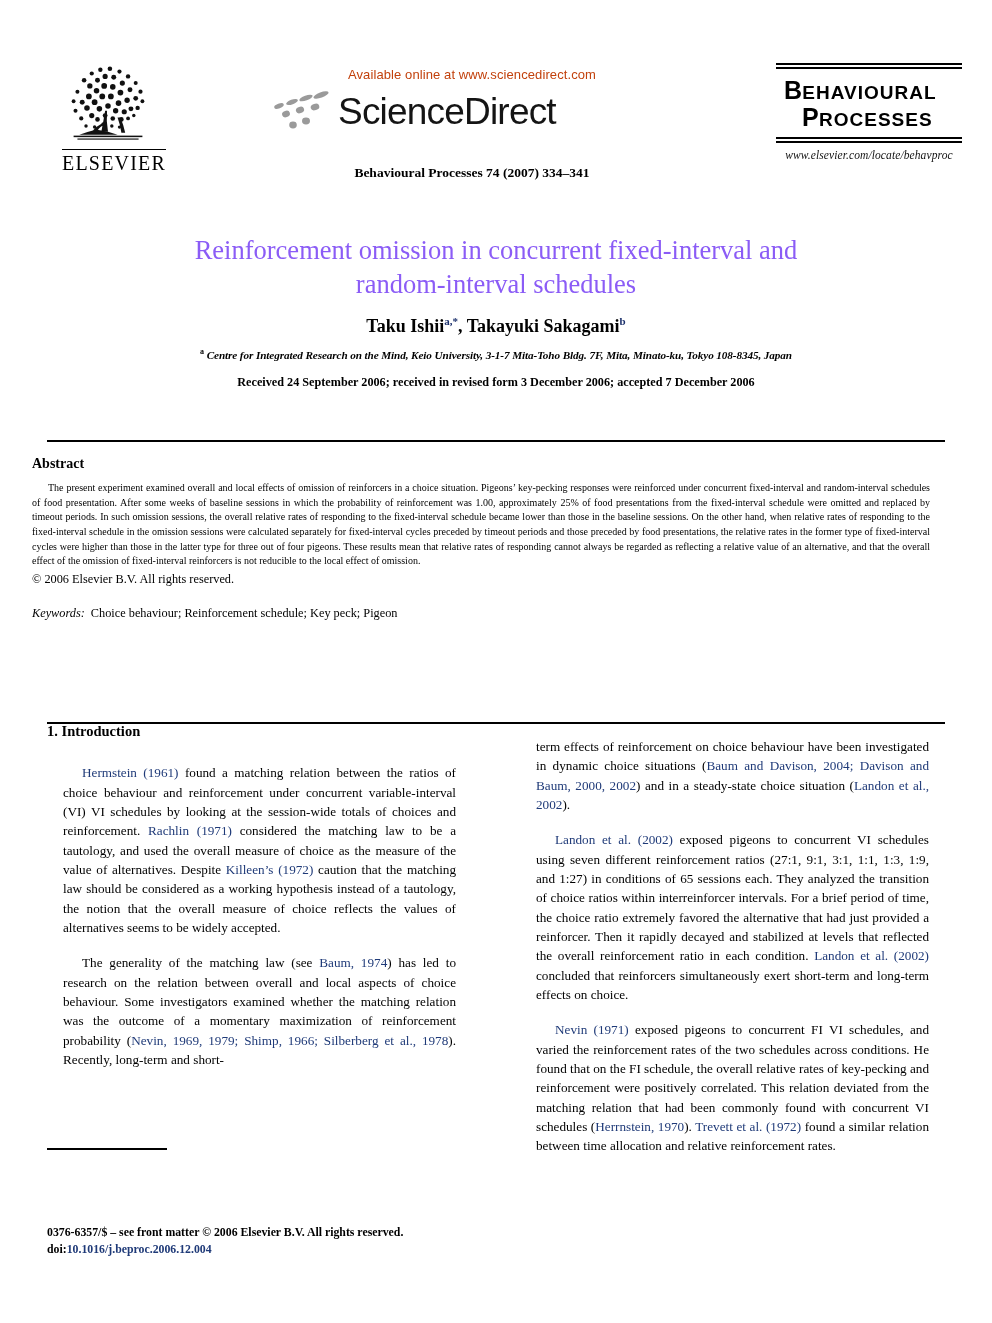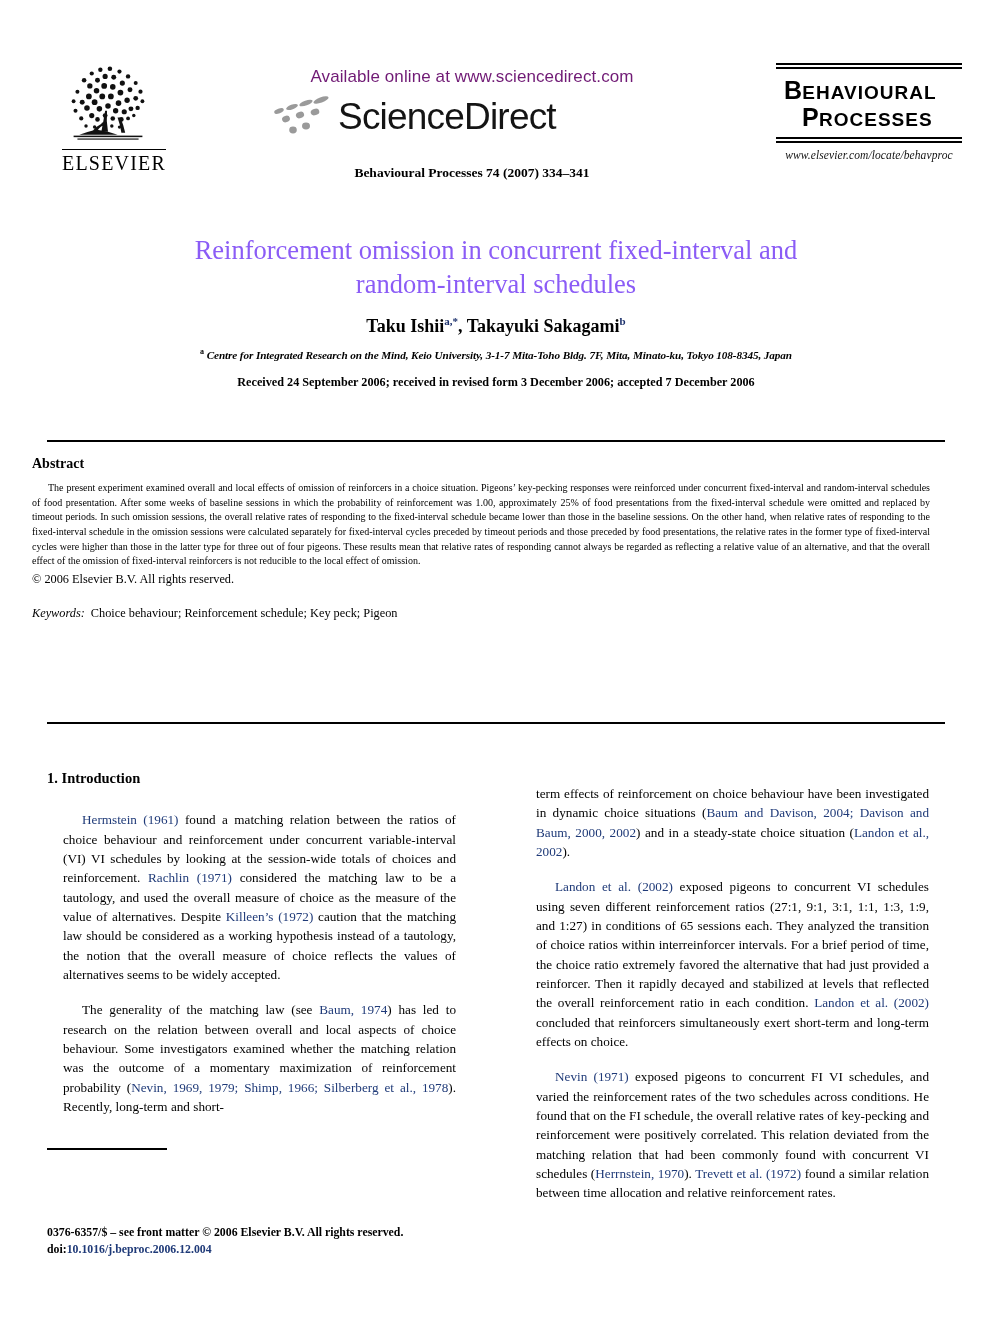--- a/index.html
+++ b/index.html
@@ -59,22 +59,22 @@
 
   .sd-block {
     position: absolute;
     left: 215px;
     top: 12px;
     width: 420px;
     text-align: center;
   }
   .sd-avail {
     font-family: "Liberation Sans", sans-serif;
-    font-size: 17px;
-    color: #701a75;
+    font-size: 13px;
+    color: #c2410c;
     letter-spacing: 0.1px;
   }
   .sd-logo-row {
     margin-top: 6px;
     display: flex;
     align-items: center;
     justify-content: flex-start;
   }
   .sd-swoosh { display: block; }
   .sd-word {
@@ -226,21 +226,21 @@
   }
   .keywords .kw-label {
     font-style: italic;
     font-weight: normal;
   }
   .keywords .kw-list { margin-left: 6px; }
 
   
   .col {
     position: absolute;
-    top: 768px;
+    top: 721px;
     width: 425px;
     font-family: "Liberation Serif", serif;
     font-size: 13.2px;
     line-height: 1.465;
     text-align: justify;
   }
   .col-left  { left: 47px; }
   .col-right { left: 520px; }
 
   .sec-head {

